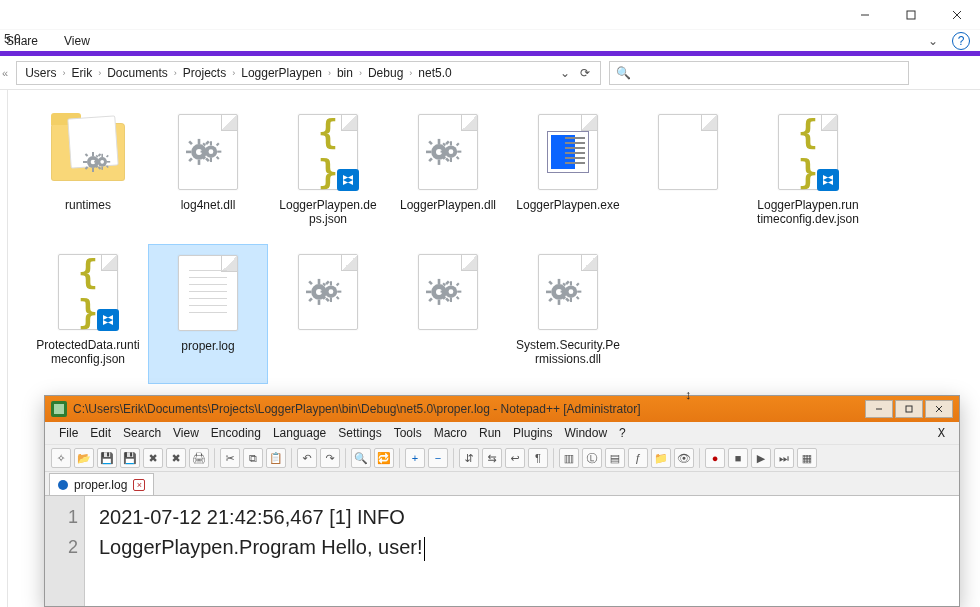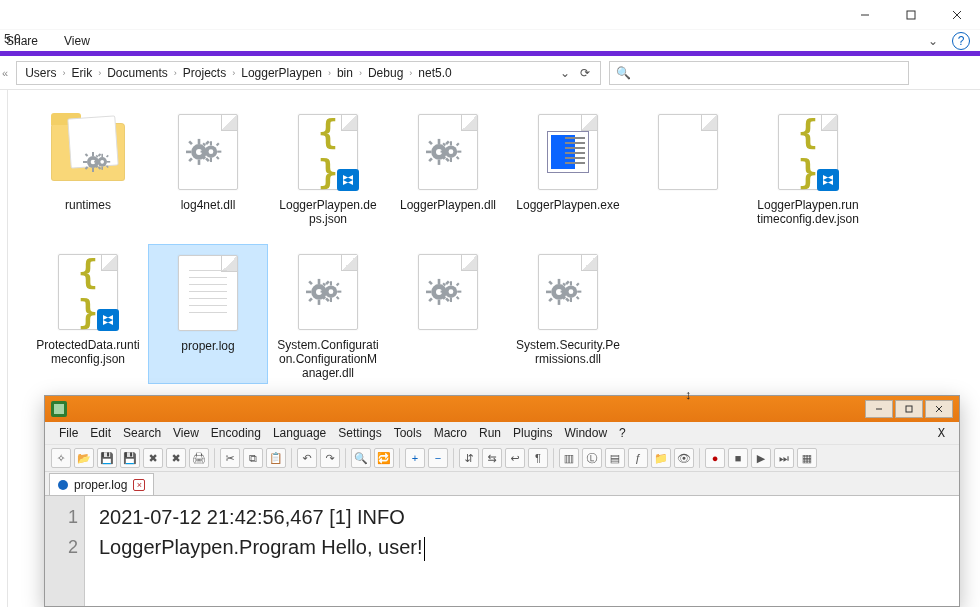--- a/index.html
+++ b/index.html
@@ -278,21 +278,20 @@
             <div class="inner">
               <span class="gear-pair">
                 <svg width="44.2" height="33.800000000000004" viewBox="0 0 34 26">
                   <use href="#gear" x="0" y="3"></use>
                   <use href="#gear" x="14" y="6" transform="scale(0.8)"></use>
                 </svg>
               </span>
             </div>
           </div>
         </div>
-               <div class="file-label">System.Configuration.ConfigurationManager.dll</div>
       </div>
       <div class="file-item">
         <div class="icon-box">
           <div class="page">
             <div class="fold"></div>
             <div class="inner">
               <span class="gear-pair">
                 <svg width="44.2" height="33.800000000000004" viewBox="0 0 34 26">
                   <use href="#gear" x="0" y="3"></use>
                   <use href="#gear" x="14" y="6" transform="scale(0.8)"></use>
@@ -318,20 +317,21 @@
         </div>
                <div class="file-label">System.Security.Permissions.dll</div>
       </div>
     </div>
 </div>
 
 <div class="npp">
   <span class="resize-arrow">↕</span>
   <div class="npp-title">
     <span class="npp-title-icon"></span>
+    <span class="t-text">C:\Users\Erik\Documents\Projects\LoggerPlaypen\bin\Debug\net5.0\proper.log - Notepad++ [Administrator]</span>
     <div class="npp-wc">
       <div class="b">
           <svg width="10" height="10">
             <line x1="2" y1="5" x2="8" y2="5" stroke="#333"></line>
           </svg>
         </div>
       <div class="b">
           <svg width="10" height="10">
             <rect x="2" y="2" width="6" height="6" fill="none" stroke="#333"></rect>
           </svg>

